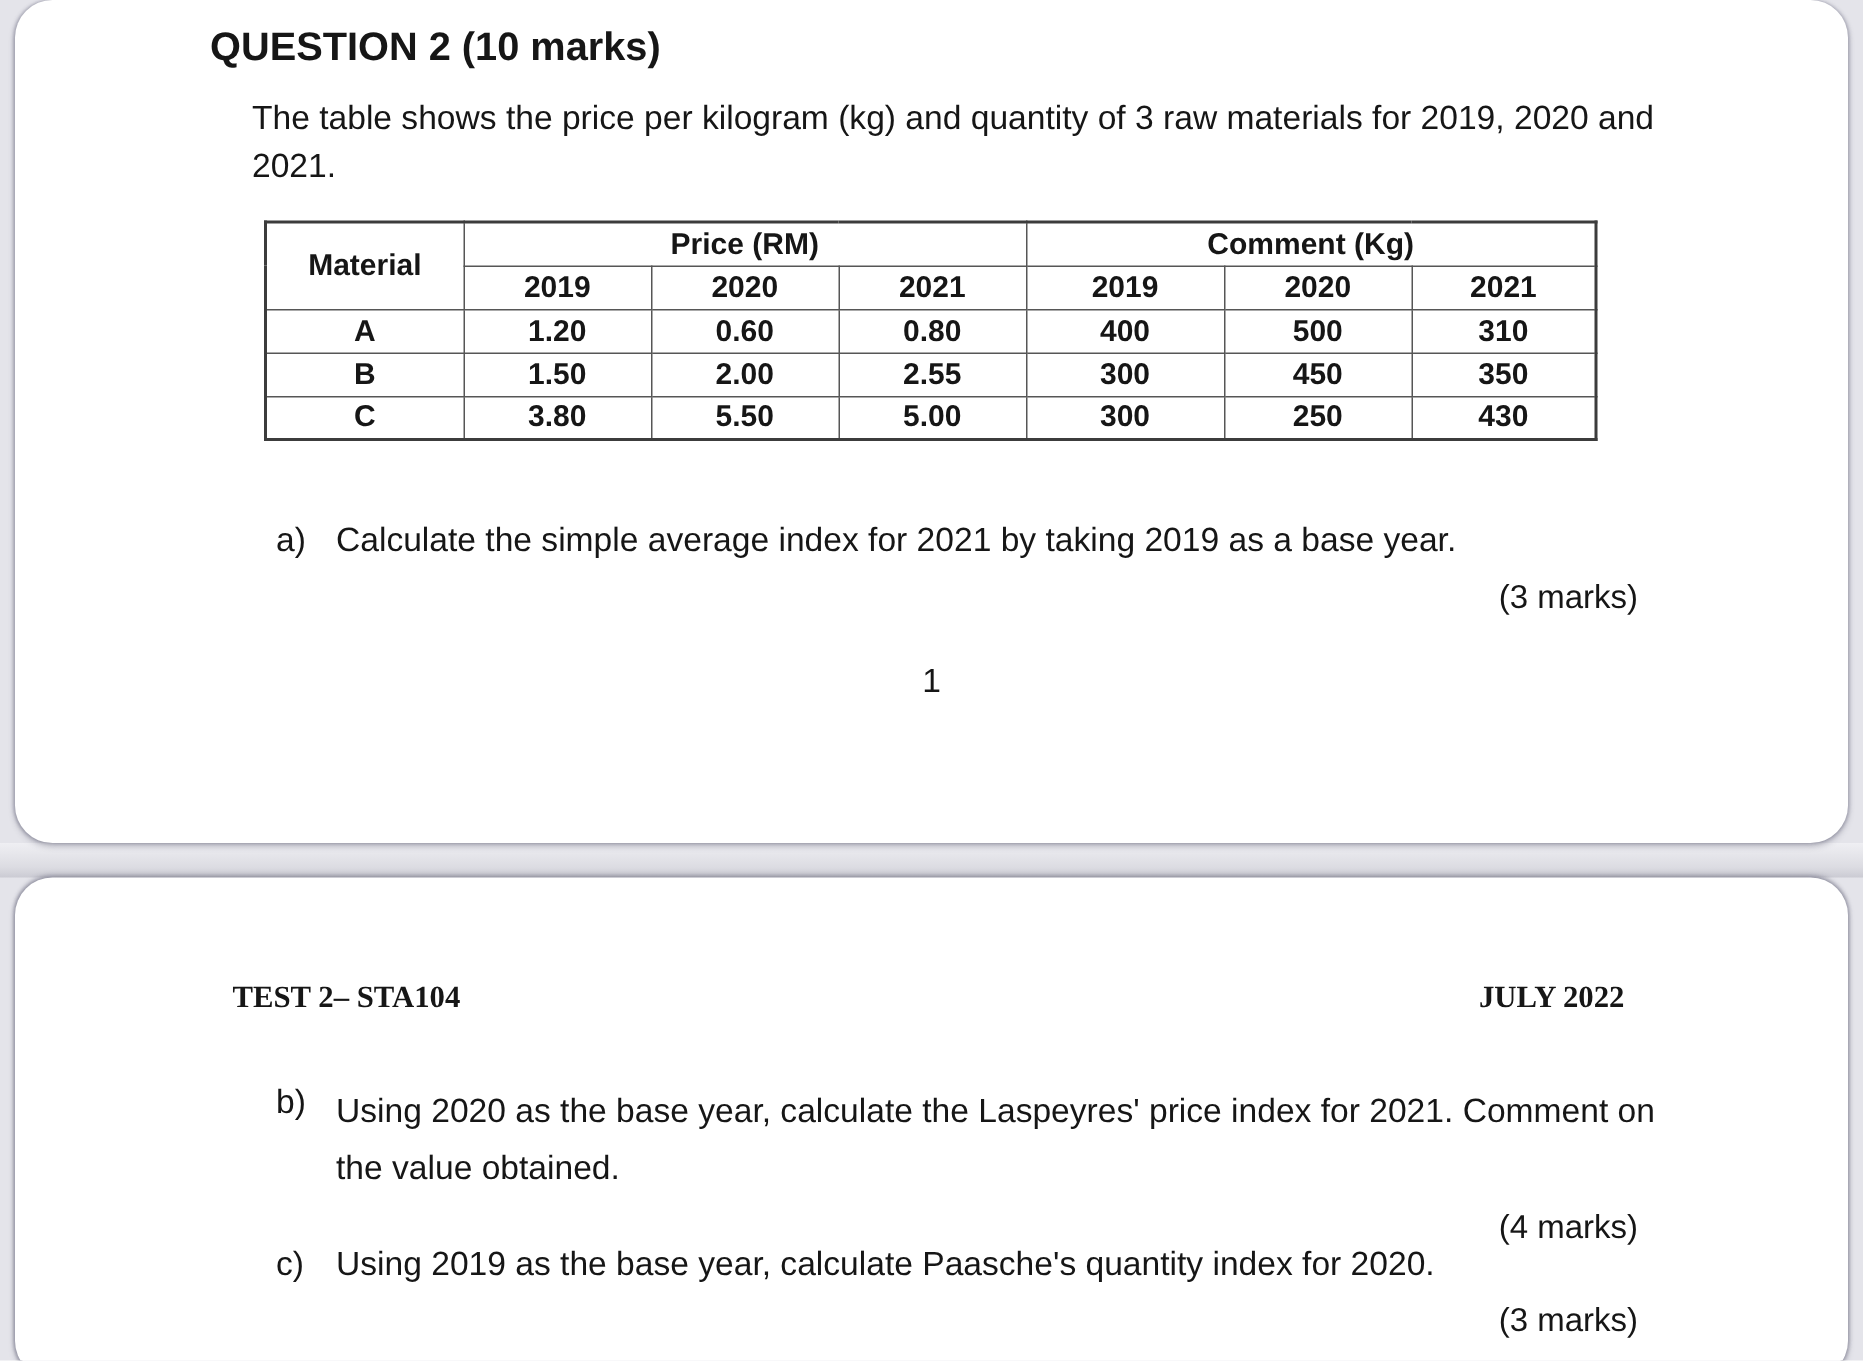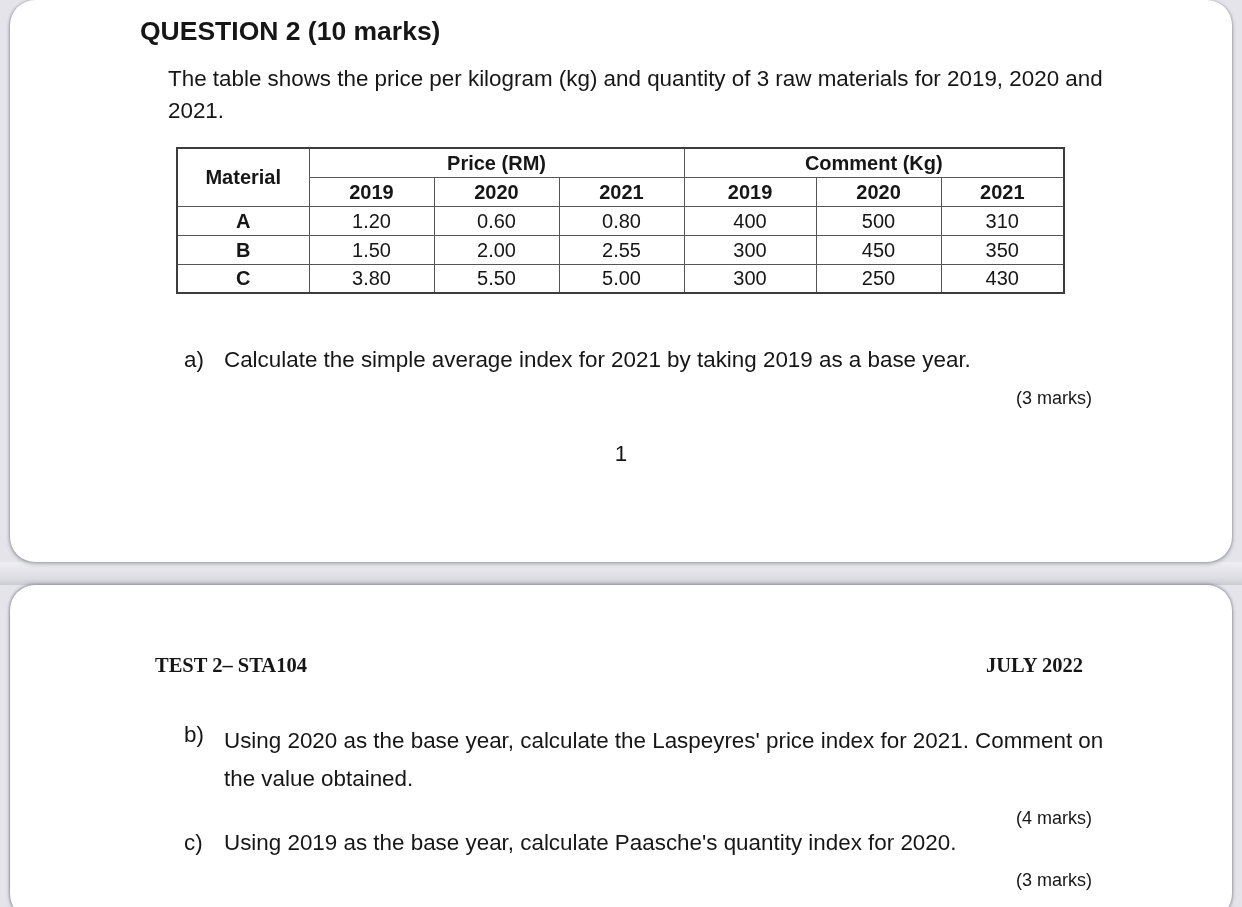--- a/index.html
+++ b/index.html
@@ -37,33 +37,33 @@
   }
 
   table.data-table {
     position:absolute; left:166px; top:147px;
     border-collapse:collapse; table-layout:fixed; width:889px;
     border:2px solid #3c3c3c;
     font-size:20px; text-align:center;
   }
   table.data-table th, table.data-table td {
     border:1px solid #565656; height:29px; padding:0; line-height:1;
-    font-weight:normal; vertical-align:middle;
+    font-weight:bold; vertical-align:middle;
   }
   table.data-table th { font-weight:bold; }
 
   .q-row { position:absolute; display:flex; font-size:22.4px; }
   .q-label { width:40px; flex:0 0 40px; }
   .q-text { line-height:30px; }
   .q-row-a { left:174px; top:345px; line-height:30px; }
   .q-row-b { left:174px; top:137px; }
   .q-row-b .q-text { line-height:38px; width:892px; }
   .q-row-c { left:174px; top:243px; line-height:30px; }
 
-  .marks { position:absolute; right:140px; font-size:18px; line-height:30px; }
+  .marks { position:absolute; right:140px; font-size:22px; line-height:30px; }
   .marks-a { top:383px; }
   .marks-b { top:218px; }
   .marks-c { top:280px; }
 
   .page-number {
     position:absolute; left:0; top:439px; width:100%;
     text-align:center; font-size:22.4px; line-height:30px;
   }
 
   .p2-header {

